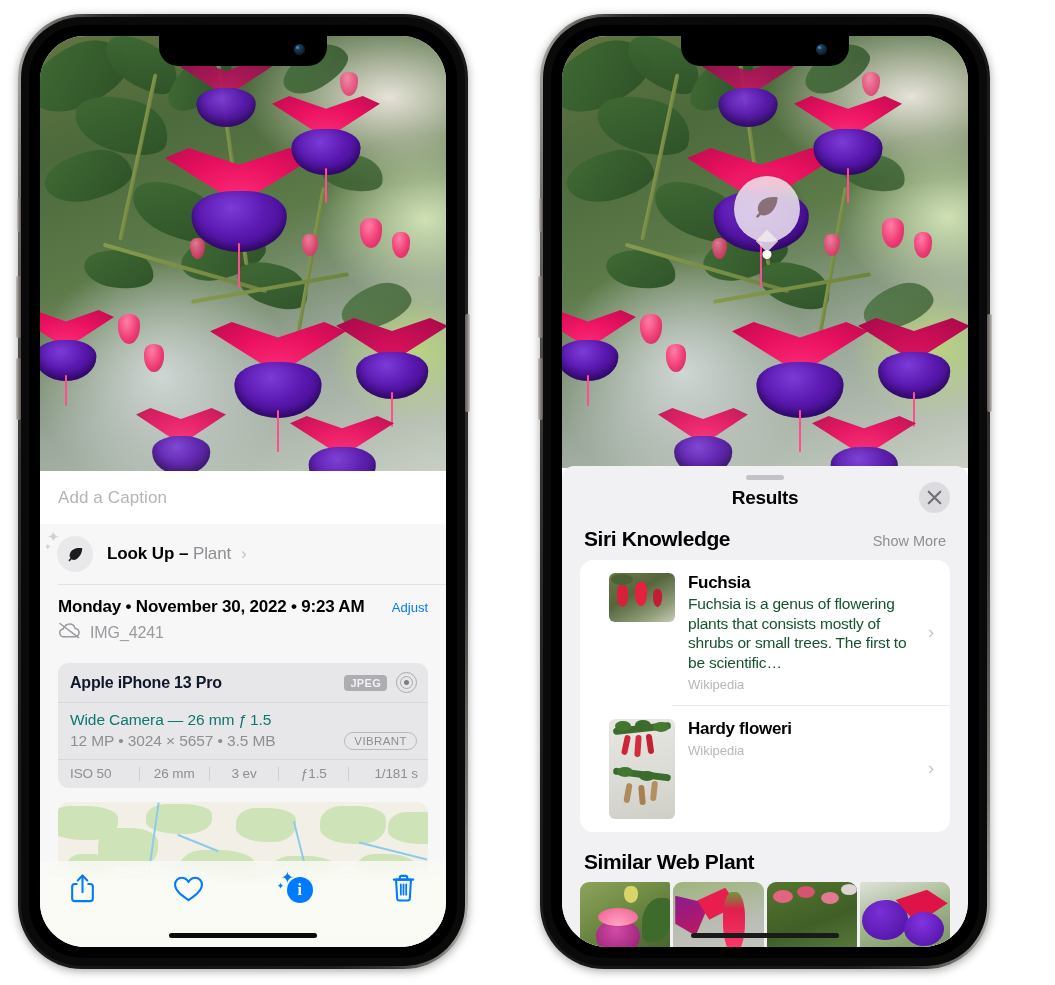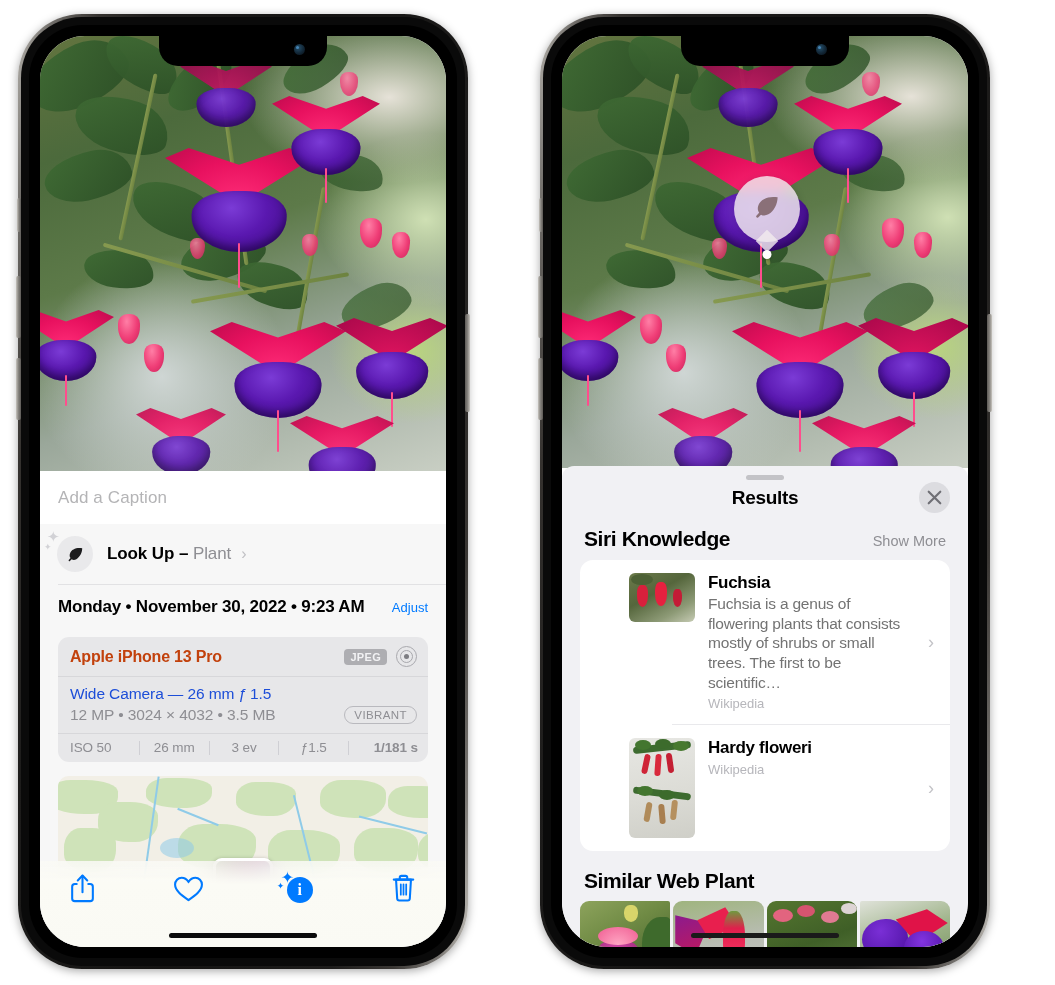--- a/index.html
+++ b/index.html
@@ -118,38 +118,38 @@
   .dateblock{ padding:12px 18px 10px 18px; }
   .daterow{ display:flex; align-items:baseline; justify-content:space-between; }
   .daterow .d{ font-size:17px; font-weight:700; color:#000; letter-spacing:-.2px; }
   .daterow .adjust{ font-size:13px; color:#007aff; }
   .fnrow{ display:flex; align-items:center; gap:9px; margin-top:5px; }
   .fnrow .fname{ font-size:16px; color:#9a9a9f; letter-spacing:-.1px; }
 
   .camcard{ margin:10px 18px 0 18px; background:#e7e7e9; border-radius:11px; overflow:hidden; }
   .camcard .r1{ display:flex; align-items:center; justify-content:space-between;
     padding:9px 11px 9px 12px; }
-  .camcard .r1 .name{ font-size:16px; font-weight:700; color:#c2410c; letter-spacing:-.2px; }
+  .camcard .r1 .name{ font-size:16px; font-weight:700; color:#0f172a; letter-spacing:-.2px; }
   .camcard .r1 .right{ display:flex; align-items:center; gap:9px; }
   .tag{ background:#aeaeb2; color:#f2f2f4; font-size:11px; font-weight:700;
     padding:2px 6px; border-radius:4px; letter-spacing:.3px; }
   .aper{ width:21px; height:21px; border-radius:50%; border:1.6px solid #a8a8ad; position:relative; }
   .aper::before{ content:""; position:absolute; inset:3px; border-radius:50%; border:1.6px solid #a8a8ad; }
   .aper::after{ content:""; position:absolute; inset:7px; border-radius:50%; background:#7d7d82; }
   .camcard .sep{ height:1px; background:#d7d7da; }
   .camcard .r2{ padding:8px 11px 9px 12px; }
-  .camcard .r2 .l1{ font-size:15.5px; color:#1d4ed8; letter-spacing:-.1px; }
+  .camcard .r2 .l1{ font-size:15.5px; color:#0f766e; letter-spacing:-.1px; }
   .camcard .r2 .l2row{ display:flex; align-items:center; justify-content:space-between; margin-top:3px; }
   .camcard .r2 .l2{ font-size:15.5px; color:#8e8e93; letter-spacing:-.1px; }
   .pill{ border:1px solid #b9b9be; color:#8e8e93; font-size:11.5px; border-radius:11px;
     padding:2px 9px; letter-spacing:.4px; }
   .camcard .r3{ display:flex; align-items:center; padding:6px 10px 7px 12px; gap:0; }
   .camcard .r3 .c{ flex:1; font-size:13.5px; color:#8e8e93; text-align:center; letter-spacing:-.1px; }
   .camcard .r3 .c:first-child{ text-align:left; }
-  .camcard .r3 .c:last-child{ text-align:right;font-weight:bold; }
+  .camcard .r3 .c:last-child{ text-align:right; }
   .camcard .r3 .v{ width:1px; height:14px; background:#cfcfd4; }
 
   .mapwrap{ margin:14px 18px 0 18px; height:110px; border-radius:11px 11px 0 0;
     overflow:hidden; position:relative; background:#f2efe6; }
   .mg{ position:absolute; background:#cfe3b9; border-radius:32% 46% 38% 52%/44% 34% 50% 40%; }
   .mroad{ position:absolute; background:#8fcbe8; }
   .mpin{ position:absolute; left:50%; bottom:-16px; transform:translateX(-50%);
     width:60px; height:44px; border-radius:9px; border:3px solid #fff; overflow:hidden;
     box-shadow:0 1px 4px rgba(0,0,0,.3); }
 
@@ -180,27 +180,27 @@
   .closebtn{ position:absolute; right:18px; top:16px; width:31px; height:31px; border-radius:50%;
     background:#dcdce0; display:flex; align-items:center; justify-content:center; }
   .closebtn svg{ display:block; }
 
   .sechead{ display:flex; align-items:baseline; justify-content:space-between;
     padding:5px 22px 9px 22px; }
   .sechead .h{ font-size:21px; font-weight:700; color:#000; letter-spacing:-.4px; }
   .sechead .more{ font-size:14.5px; color:#8e8e93; }
 
   .kcard{ margin:0 18px; background:#fff; border-radius:13px; overflow:hidden; }
-  .krow{ display:flex; align-items:flex-start; padding:13px 12px 13px 29px; gap:13px; position:relative;margin-left:20px; }
+  .krow{ display:flex; align-items:flex-start; padding:13px 12px 13px 29px; gap:13px; position:relative; }
   .kthumb{ width:66px; border-radius:6px; overflow:hidden; flex:none; position:relative; }
   .kthumb.t1{ height:49px; }
   .kthumb.t2{ height:100px; }
   .ktext{ flex:1; min-width:0; padding-right:6px; }
   .ktext .t{ font-size:17px; font-weight:700; color:#000; letter-spacing:-.3px; margin-bottom:1px; }
-  .ktext .d{ font-size:15.5px; color:#737373; line-height:1.27; letter-spacing:-.2px; }
+  .ktext .d{ font-size:15.5px; color:#14532d; line-height:1.27; letter-spacing:-.2px; }
   .ktext .src{ font-size:13px; color:#b6b6bb; margin-top:4px; }
   .kchev{ color:#c3c3c7; font-size:18px; align-self:center; flex:none; padding-right:4px; }
   .kdiv{ height:1px; background:#e9e9ec; margin-left:92px; }
 
   .sechead2{ padding:18px 22px 8px 22px; }
   .sechead2 .h{ font-size:21px; font-weight:700; color:#000; letter-spacing:-.4px; }
   .webstrip{ display:flex; gap:3px; padding:0 18px; }
   .wimg{ flex:1; height:96px; border-radius:9px; overflow:hidden; position:relative; }
   .wimg:first-child{ border-radius:9px 2px 2px 9px; }
   .wimg:last-child{ border-radius:2px 9px 9px 2px; }
@@ -315,35 +315,45 @@
           <span class="chev">›</span>
         </div>
 
         <div class="hr"></div>
 
         <div class="dateblock">
           <div class="daterow">
             <span class="d">Monday • November 30, 2022 • 9:23 AM</span>
             <span class="adjust">Adjust</span>
           </div>
+          <div class="fnrow">
+            <span>
+              <svg width="23" height="17" viewBox="0 0 26 18" aria-hidden="true">
+                <path d="M7 16.2h11.6c3 0 5.2-2.1 5.2-4.8 0-2.6-2-4.6-4.6-4.8C18.6 3.6 16 1.6 13 1.6c-1.6 0-3 .6-4.1 1.6" fill="none" stroke="#9a9a9f" stroke-width="1.7" stroke-linecap="round"></path>
+                <path d="M8.9 3.2C7.3 4 6.2 5.5 5.9 7.2 3.6 7.6 2 9.4 2 11.5c0 2.6 2.1 4.7 4.9 4.7" fill="none" stroke="#9a9a9f" stroke-width="1.7" stroke-linecap="round"></path>
+                <path d="M2.2 1.1 23.3 17" fill="none" stroke="#9a9a9f" stroke-width="1.7" stroke-linecap="round"></path>
+              </svg>
+            </span>
+            <span class="fname">IMG_4241</span>
+          </div>
         </div>
 
         <div class="camcard">
           <div class="r1">
             <span class="name">Apple iPhone 13 Pro</span>
             <span class="right">
               <span class="tag">JPEG</span>
               <span class="aper"></span>
             </span>
           </div>
           <div class="sep"></div>
           <div class="r2">
             <div class="l1">Wide Camera — 26 mm ƒ 1.5</div>
             <div class="l2row">
-              <span class="l2">12 MP • 3024 × 4032 • 3.5 MB</span>
+              <span class="l2">12 MP • 3024 × 5657 • 3.5 MB</span>
               <span class="pill">VIBRANT</span>
             </div>
           </div>
           <div class="sep"></div>
           <div class="r3">
             <span class="c">ISO 50</span>
             <span class="v"></span>
             <span class="c">26 mm</span>
             <span class="v"></span>
             <span class="c">3 ev</span>

